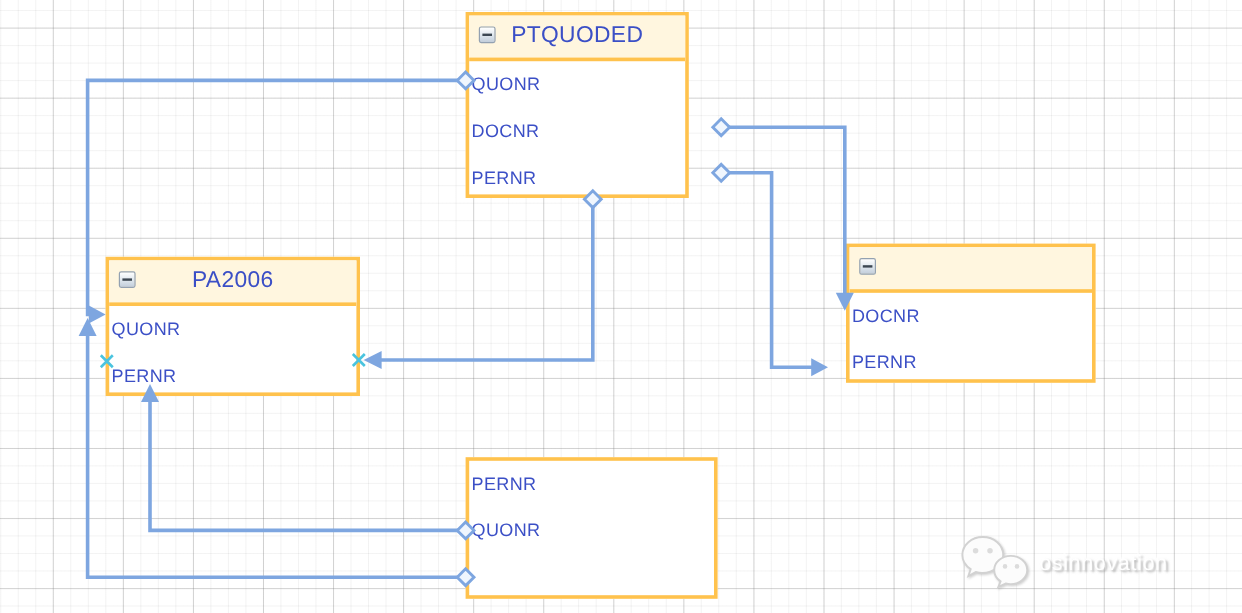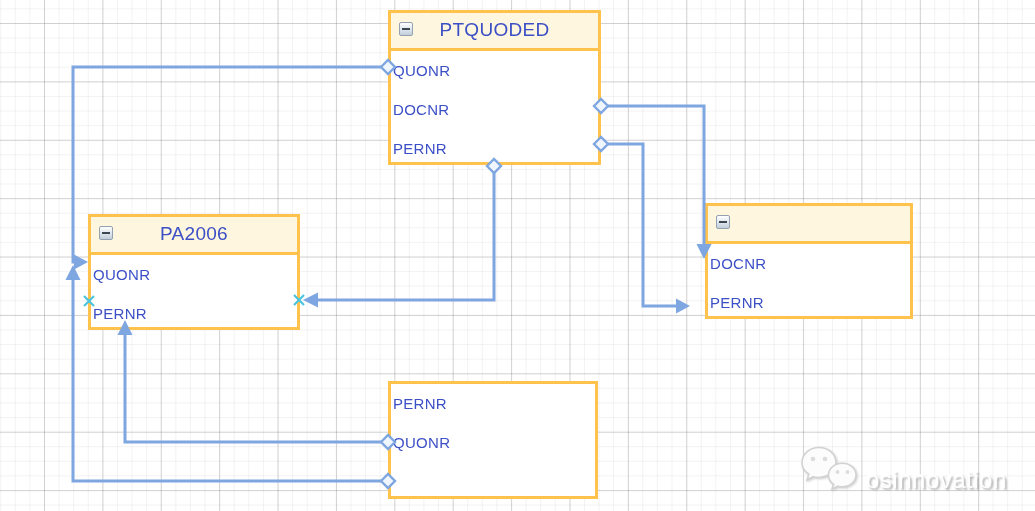--- a/index.html
+++ b/index.html
@@ -37,34 +37,34 @@
   .etable .frow{
     height:39px;line-height:39px;padding-left:2px;
     font-size:15px;color:#3B4FC6;letter-spacing:0.3px;
   }
   svg.overlay{position:absolute;left:0;top:0;width:1035px;height:511px;}
   .wire{stroke:#7EA6E0;stroke-width:3;fill:none;}
   .arrow{fill:#7EA6E0;stroke:none;}
   .src-diamond{fill:#F0F6FE;stroke:#7EA6E0;stroke-width:2.4;}
   .cross{stroke:#4AC4DF;stroke-width:2.2;fill:none;}
   .watermark{
-    position:absolute;left:798px;top:444px;display:flex;align-items:flex-end;
+    position:absolute;left:798px;top:444px;display:flex;align-items:center;
     color:rgba(255,255,255,0.97);
     text-shadow:2px 2px 2px rgba(140,140,140,0.65), -1px -1px 1px rgba(255,255,255,0.9);
-    font-size:24px;letter-spacing:0.5px;
+    font-size:18px;letter-spacing:0.5px;
   }
   .watermark .wtext{margin-left:6px;}
   .wicon{filter:drop-shadow(1.5px 1.5px 1px rgba(150,150,150,0.45));}
 </style>
 </head>
 <body>
 
 <div class="canvas">
 
-  <div class="etable" style="left:388px;top:10px;width:213px;height:155px">
+  <div class="etable" style="left:388px;top:10px;width:186px;height:155px">
     <div class="thead">
       <span class="collapse-btn">
           <span class="minus"></span>
         </span>
       <span class="title">PTQUODED</span>
     </div>
     <div class="frow"><span>QUONR</span></div>
     <div class="frow"><span>DOCNR</span></div>
     <div class="frow"><span>PERNR</span></div>
   </div>

